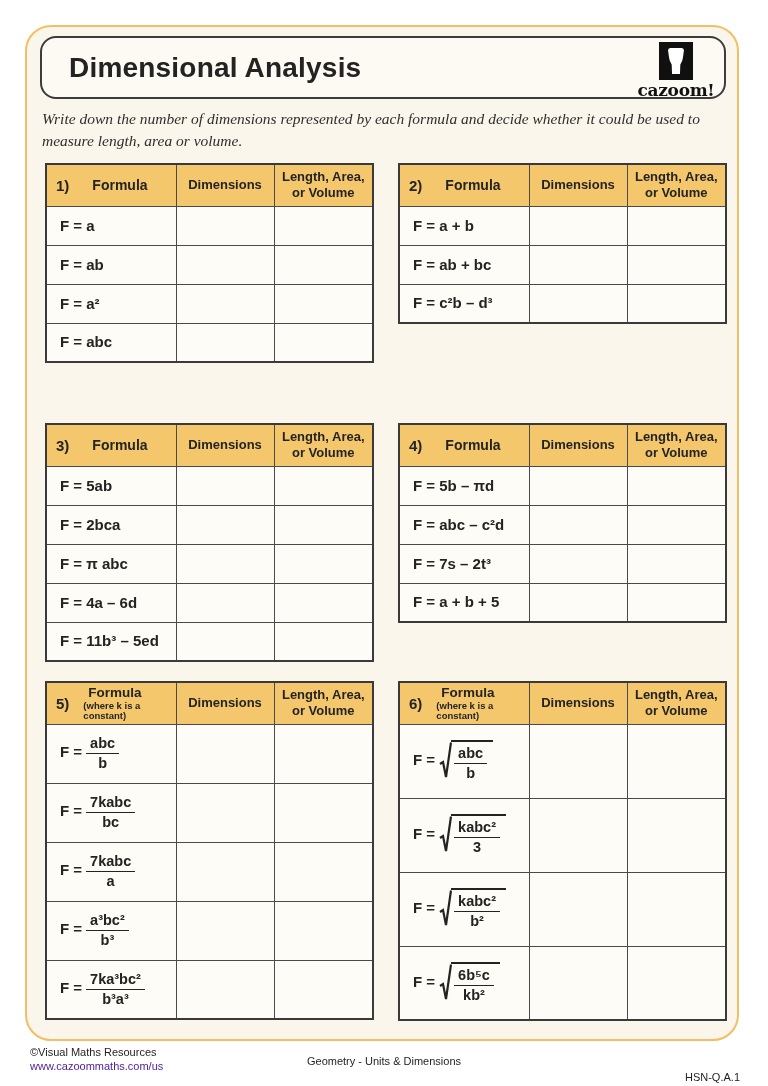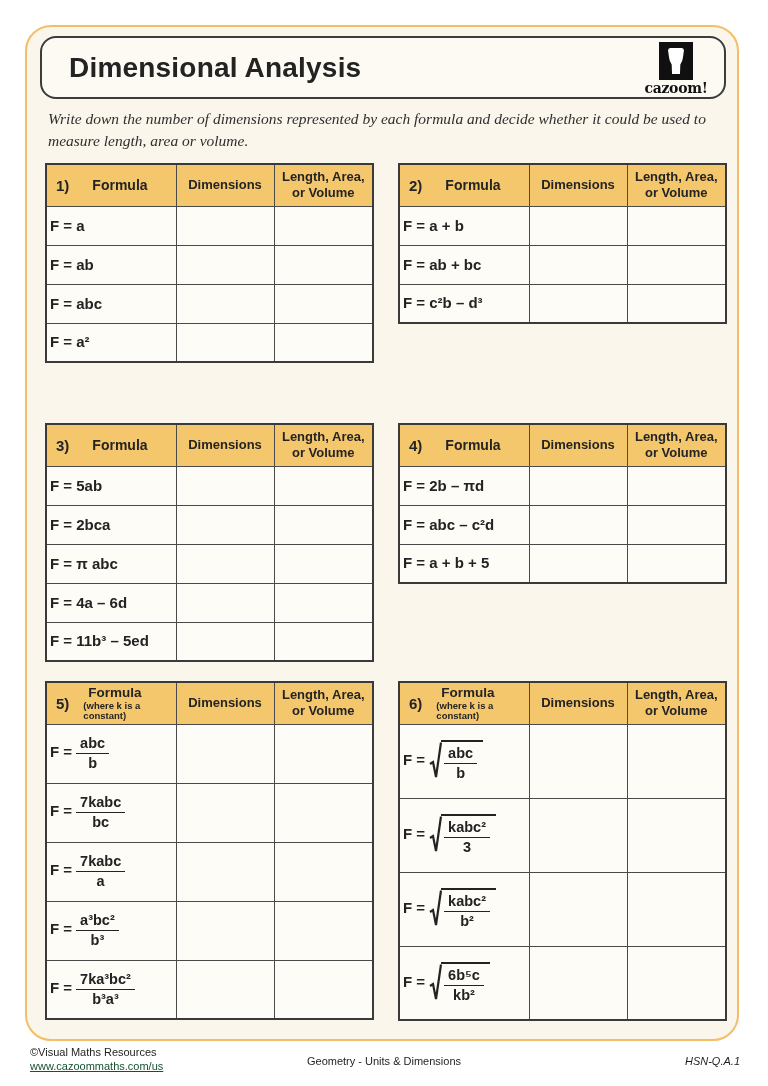--- a/index.html
+++ b/index.html
@@ -3,55 +3,55 @@
 <meta charset="utf-8">
 <style>
   * { margin:0; padding:0; box-sizing:border-box; }
   body { width:768px; height:1086px; background:#ffffff; font-family:"Liberation Sans","DejaVu Sans",sans-serif; color:#222; }
   .sheet { position:relative; width:768px; height:1086px; background:#fff; overflow:hidden;border-radius:21px; }
   .frame { position:absolute; left:25px; top:25px; width:714px; height:1016px; background:#FAF6EB; border:2px solid #F3BE66; border-radius:26px; }
   .titlebox { position:absolute; left:40px; top:36px; width:686px; height:63px; background:#FCFAF3; border:2.5px solid #3c3c3c; border-radius:16px; }
   .title { position:absolute; left:27px; top:0; height:60px; line-height:60px; font-size:28px; font-weight:bold; color:#232323; letter-spacing:0.2px; }
   .logo { position:absolute; right:16px; top:4px; width:64px; display:flex; flex-direction:column; align-items:center; }
   .logo-box { width:34px; height:38px; background:#101010; display:flex; align-items:center; justify-content:center; }
-  .logo-text { font-family:"DejaVu Serif","Liberation Serif",serif; font-weight:bold; font-size:14px; color:#111; margin-top:0px; letter-spacing:-0.3px; }
-  .instructions { position:absolute; left:48px; top:108px; width:668px; font-family:"Liberation Serif","DejaVu Serif",serif; font-style:italic; font-size:15.5px; line-height:1.45; color:#2e2e2e; }
+  .logo-text { font-family:"DejaVu Serif","Liberation Serif",serif; font-weight:bold; font-size:17px; color:#111; margin-top:0px; letter-spacing:-0.3px; }
+  .instructions { position:absolute; left:42px; top:108px; width:668px; font-family:"Liberation Serif","DejaVu Serif",serif; font-style:italic; font-size:15.5px; line-height:1.45; color:#2e2e2e; }
 
   table.wtable { position:absolute; border-collapse:collapse; table-layout:fixed; width:327px; background:#FDFCF6; border:2px solid #3a3a3a; }
   .wtable th, .wtable td { border:1.5px solid #4a4a4a; vertical-align:middle; }
   .wtable thead th { background:#F5C76C; color:#242424; }
   .h42 { height:42px; }
   .r39 { height:39px; }
   .r59 { height:59px; }
   .r74 { height:74px; }
   .fhead { text-align:left; }
   .fhead-inner { display:flex; align-items:center; }
   .tnum { font-size:15px; font-weight:bold; padding-left:9px; }
   .flabel { font-size:14px; font-weight:bold; margin-left:23px; }
   .fstack { display:flex; flex-direction:column; margin-left:14px; line-height:1.05; }
   .flabel2 { font-size:13.5px; font-weight:bold; padding-left:5px; }
   .fnote { font-size:9.5px; font-weight:bold; width:72px; margin-top:1px; }
   .chead { text-align:center; font-size:13px; font-weight:bold; padding:0 3px; line-height:1.25; }
-  .fcell { padding-left:3px; background:#FDFCF6; }
+  .fcell { padding-left:13px; background:#FDFCF6; }
   .acell { background:#FDFCF6; }
   .formula { font-size:15px; font-weight:bold; color:#232323; white-space:nowrap; }
   .frac { display:inline-block; vertical-align:middle; text-align:center; font-size:14.5px; margin-left:4px; line-height:1.15; }
   .fnum { display:block; border-bottom:1.8px solid #232323; padding:0 4px 1px; }
   .fden { display:block; padding-top:1px; }
   .sqrt { display:inline-flex; align-items:flex-start; vertical-align:middle; margin-left:4px; }
   .rsign { display:block; margin-top:1px; }
   .rbody { border-top:2px solid #232323; padding:3px 6px 0 3px; margin-left:-1px; }
   .rbody .frac { margin-left:0; }
   .rbody .fnum { border-bottom-width:1.6px; }
 
   .footer { position:absolute; left:0; top:1046px; width:768px; height:40px; font-size:11px; color:#1f1f1f; }
   .foot-left { position:absolute; left:30px; top:0; line-height:1.25; }
-  .foot-link { color:#14532d; text-decoration:underline; }
+  .foot-link { color:#4c1d95; }
   .foot-center { position:absolute; left:0; width:768px; top:9px; text-align:center; }
-  .foot-right { position:absolute; right:28px; top:9px;font-style:italic; }
+  .foot-right { position:absolute; right:28px; top:25px; }
 </style>
 </head>
 <body>
 
 <div class="sheet">
   <div class="frame"></div>
 
   <div class="titlebox">
     <div class="title">Dimensional Analysis</div>
     <div class="logo">
@@ -89,26 +89,26 @@
           <td class="fcell"><span class="formula">F = a</span></td>
           <td class="acell"></td>
           <td class="acell"></td>
         </tr>
       <tr class="r39">
           <td class="fcell"><span class="formula">F = ab</span></td>
           <td class="acell"></td>
           <td class="acell"></td>
         </tr>
       <tr class="r39">
+          <td class="fcell"><span class="formula">F = a²</span></td>
+          <td class="acell"></td>
+          <td class="acell"></td>
+        </tr>
+      <tr class="r39">
           <td class="fcell"><span class="formula">F = abc</span></td>
-          <td class="acell"></td>
-          <td class="acell"></td>
-        </tr>
-      <tr class="r39">
-          <td class="fcell"><span class="formula">F = a²</span></td>
           <td class="acell"></td>
           <td class="acell"></td>
         </tr>
     </tbody>
   </table>
 
   <table class="wtable" style="left:398px; top:163px;">
     <colgroup>
         <col style="width:130px">
         <col style="width:98px">
@@ -205,26 +205,31 @@
               <span class="tnum">4)</span>
               <span class="flabel">Formula</span>
             </div>
           </th>
       <th class="chead">Dimensions</th>
       <th class="chead">Length, Area, or Volume</th>
     </tr>
       </thead>
     <tbody>
       <tr class="r39">
-          <td class="fcell"><span class="formula">F = 2b – πd</span></td>
+          <td class="fcell"><span class="formula">F = 5b – πd</span></td>
           <td class="acell"></td>
           <td class="acell"></td>
         </tr>
       <tr class="r39">
           <td class="fcell"><span class="formula">F = abc – c²d</span></td>
+          <td class="acell"></td>
+          <td class="acell"></td>
+        </tr>
+      <tr class="r39">
+          <td class="fcell"><span class="formula">F = 7s – 2t³</span></td>
           <td class="acell"></td>
           <td class="acell"></td>
         </tr>
       <tr class="r39">
           <td class="fcell"><span class="formula">F = a + b + 5</span></td>
           <td class="acell"></td>
           <td class="acell"></td>
         </tr>
     </tbody>
   </table>

